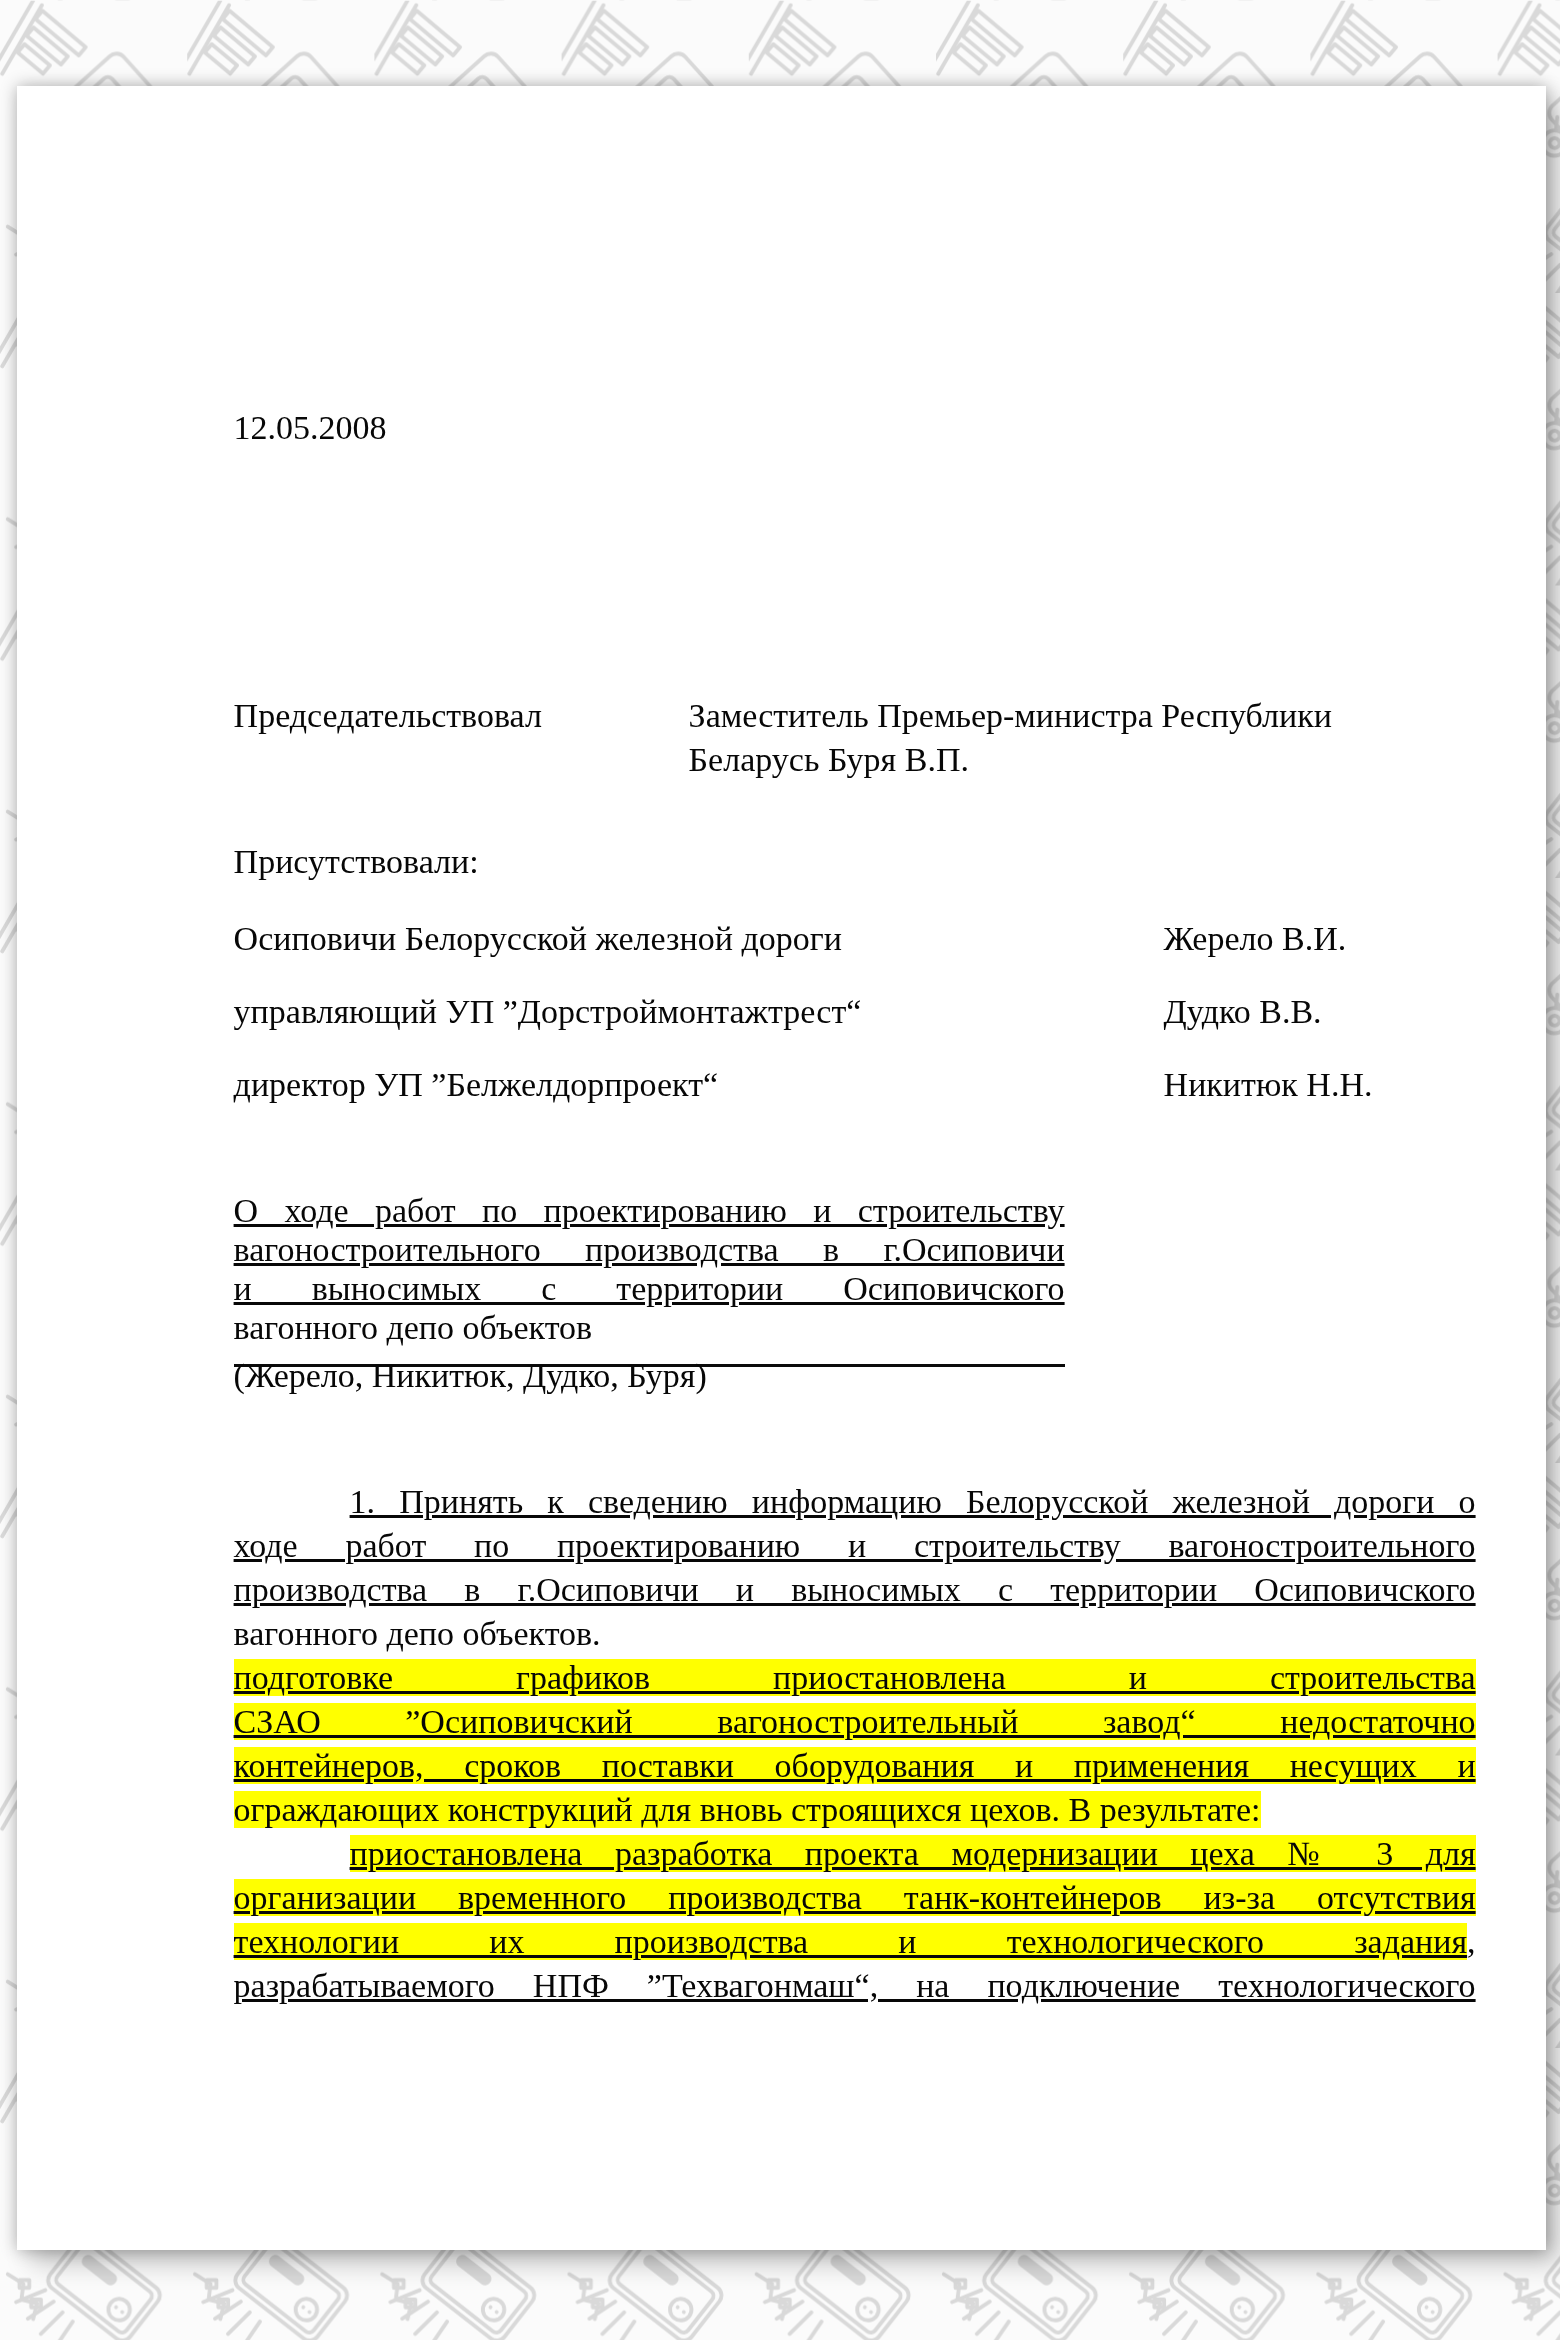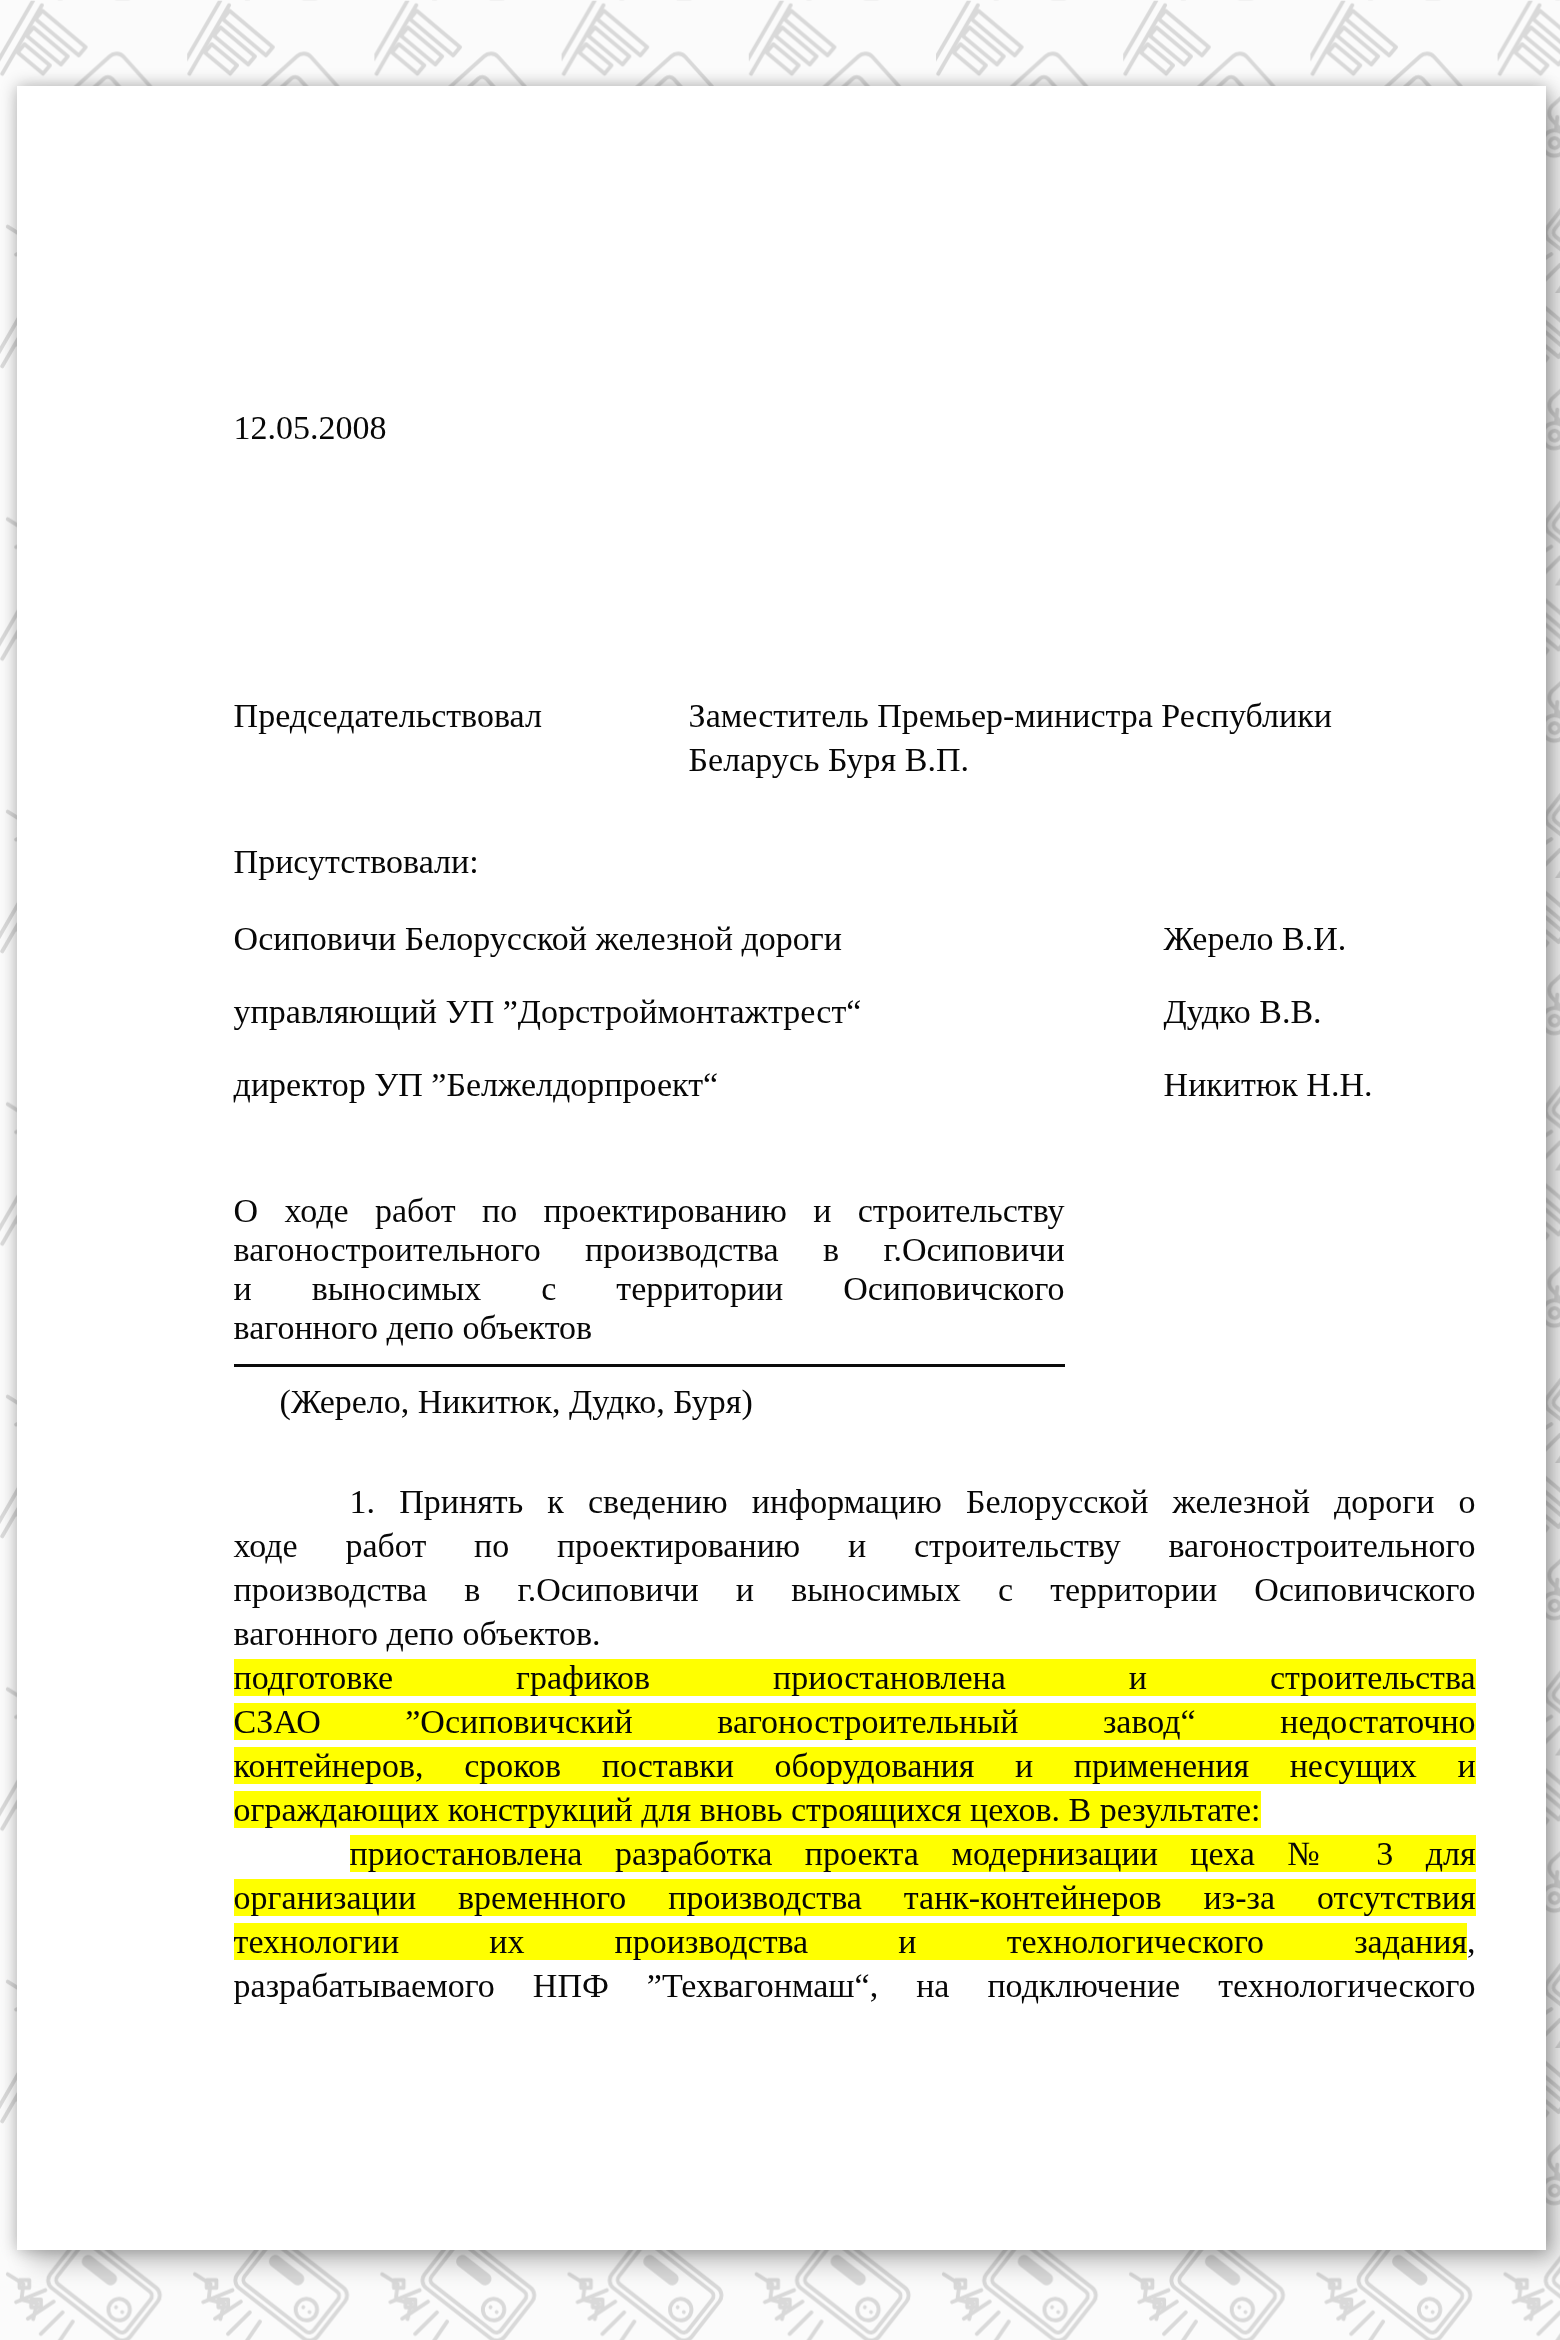--- a/index.html
+++ b/index.html
@@ -11,35 +11,35 @@
   }
   .bg-layer{position:absolute;left:0;top:0;width:1560px;height:2341px;}
   .page{
     position:absolute;left:16.6px;top:86px;width:1529px;height:2164px;
     background:#ffffff;
     box-shadow:0 0 15.6px rgba(0,0,0,.30),13.7px 13.7px 25px rgba(0,0,0,.22);
   }
   .abs{position:absolute;}
   .t{font-size:34px;line-height:44px;white-space:nowrap;}
   .wrap{white-space:normal;}
-  .just{text-align:justify;text-align-last:justify;-moz-text-align-last:justify;}
+  .just{text-align:justify;text-align-last:justify;text-decoration:underline;-moz-text-align-last:justify;}
   .left-last{text-align:justify;text-align-last:left;-moz-text-align-last:left;}
   .indent{text-indent:116px;}
   .hl{background:var(--hl,#ffff00);}
   .date-line{left:217px;top:320px;}
   .chair-label{left:217px;top:608px;}
   .chair-right{left:672px;top:608px;width:780px;font-size:34px;line-height:44px;}
   .att-heading{left:217px;top:754px;}
   .att-list{left:217px;top:831px;width:1258px;font-size:34px;line-height:44px;}
   .att-row{position:relative;height:44px;margin-bottom:29px;white-space:nowrap;}
   .att-name{position:absolute;left:930px;top:0;}
   .subject{left:217px;top:1105px;width:831px;font-size:34px;line-height:39px;}
   .subject .s-line{min-height:39px;}
   .rule{left:217px;top:1278px;width:831px;height:2.9px;background:#0a0a0a;}
-  .speakers{left:217px;top:1294px;margin-left:46px;}
+  .speakers{left:217px;top:1268px;}
   .body-block{left:217px;top:1394px;width:1242px;font-size:34px;line-height:44px;}
   .b-line{min-height:44px;}
 </style>
 </head>
 <body>
 
 <div class="bg-layer">
   <svg width="1560" height="2341" xmlns="http://www.w3.org/2000/svg" viewBox="0 0 1600 2400">
     <defs>
       <pattern id="bgpat" width="192" height="300" patternUnits="userSpaceOnUse">

